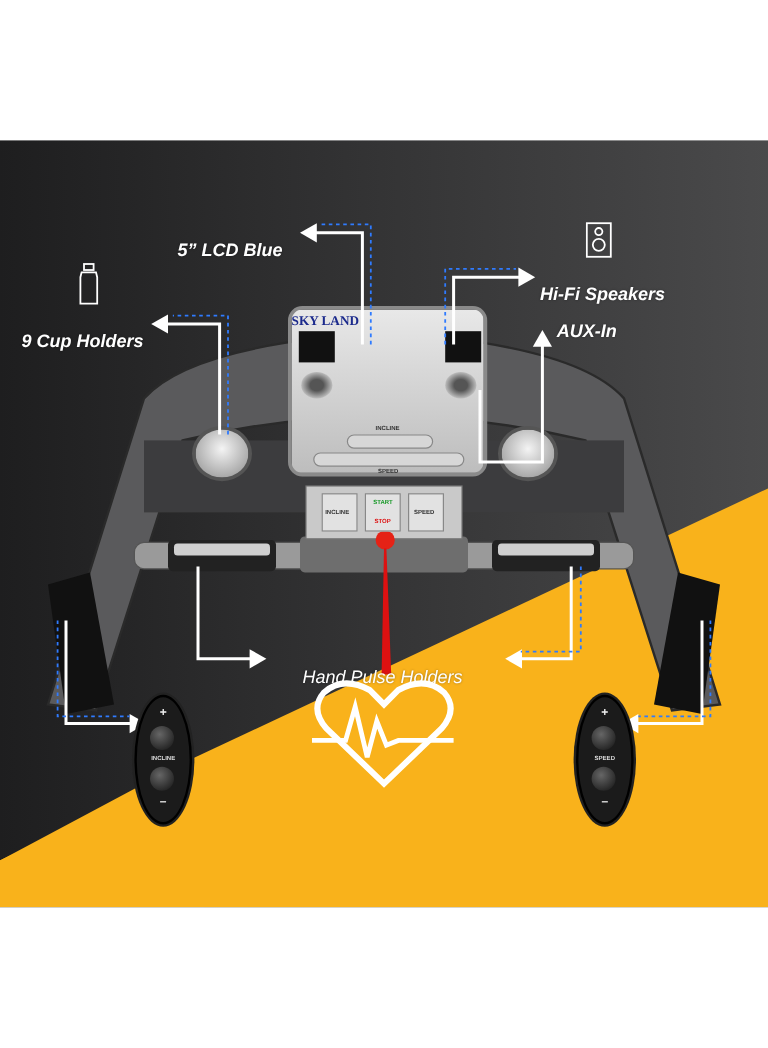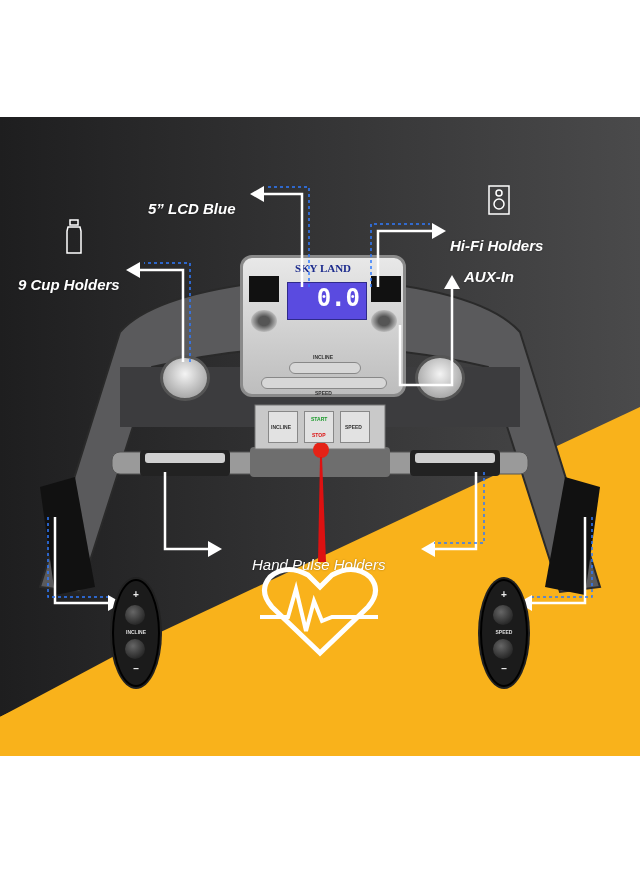--- a/index.html
+++ b/index.html
@@ -7,21 +7,21 @@
   .scene{position:absolute;left:0;top:117px;width:640px;height:639px;overflow:hidden;
     background:linear-gradient(90deg,#1e1e1f 0%,#323233 45%,#4a4a4b 100%);}
   .yellow{position:absolute;left:0;top:0;width:640px;height:639px;}
   .label{position:absolute;color:#fff;font-style:italic;font-size:15px;font-weight:bold;white-space:nowrap;
     text-shadow:0 0 2px rgba(0,0,0,.4);margin-top:16px;}
   .abs{position:absolute;}
   .console{position:absolute;left:240px;top:138px;width:166px;height:142px;border-radius:12px;
     background:linear-gradient(180deg,#e8e8e8,#bdbdbd);border:3px solid #8a8a8a;box-sizing:border-box;}
   .lcd{position:absolute;left:44px;top:24px;width:78px;height:36px;background:#5a4be0;border:1px solid #2f2a8a;}
   .lcd .big{position:absolute;right:6px;top:1px;color:#fff;font-size:24px;font-family:"DejaVu Sans Mono",monospace;font-weight:bold;}
-  .brand{position:absolute;left:0;width:100%;top:4px;text-align:center;color:#1b2a8c;font-size:11px;font-weight:bold;font-family:"Liberation Serif",serif;}
+  .brand{position:absolute;left:0;width:100%;top:4px;text-align:left;color:#1b2a8c;font-size:11px;font-weight:bold;font-family:"Liberation Serif",serif;}
   .pill{position:absolute;height:10px;border-radius:6px;background:#d7d7d7;border:1px solid #888;}
   .tiny{position:absolute;font-size:5px;color:#333;font-weight:bold;}
   .cup{position:absolute;width:44px;height:40px;border-radius:50%;background:radial-gradient(circle at 50% 40%,#f4f4f4,#8d8d8d);border:3px solid #555;}
   .remote{position:absolute;width:44px;height:104px;border-radius:50%;background:#1b1b1b;border:2px solid #000;box-shadow:0 0 0 2px #222;}
   .rbtn{position:absolute;left:11px;width:20px;height:20px;border-radius:50%;background:radial-gradient(circle at 40% 35%,#666,#111);}
   .rtxt{position:absolute;left:0;width:100%;text-align:center;color:#ddd;font-size:5px;font-weight:bold;}
   .rsign{position:absolute;left:0;width:100%;text-align:center;color:#eee;font-size:10px;font-weight:bold;}
 </style>
 </head>
 <body>
@@ -65,23 +65,20 @@
   </div>
   <div class="abs" style="left:340px;top:294px;width:28px;height:30px;background:#e2e2e2;border:1px solid #888">
     <div class="tiny" style="top:12px;left:4px">SPEED</div>
   </div>
 
   <div class="cup" style="left:160px;top:238px"></div>
   <div class="cup" style="left:415px;top:238px"></div>
 
   <div class="console">
     <div class="brand">SKY LAND</div>
-    <div class="lcd">
-      <div class="big">0.0</div>
-    </div>
     <div class="abs" style="left:6px;top:18px;width:30px;height:26px;background:#111"></div>
     <div class="abs" style="left:128px;top:18px;width:30px;height:26px;background:#111"></div>
     <div class="abs" style="left:8px;top:52px;width:26px;height:22px;border-radius:50%;background:radial-gradient(#555 30%,#bbb 70%)"></div>
     <div class="abs" style="left:128px;top:52px;width:26px;height:22px;border-radius:50%;background:radial-gradient(#555 30%,#bbb 70%)"></div>
     <div class="tiny" style="left:70px;top:96px">INCLINE</div>
     <div class="pill" style="left:46px;top:104px;width:70px"></div>
     <div class="pill" style="left:18px;top:119px;width:124px"></div>
     <div class="tiny" style="left:72px;top:132px">SPEED</div>
   </div>
 
@@ -111,21 +108,21 @@
       <polyline points="190,245 190,146 144,146"></polyline>
       <polyline points="371,170 371,107 430,107"></polyline>
       <polyline points="48,400 48,480 108,480"></polyline>
       <polyline points="592,400 592,480 532,480"></polyline>
       <polyline points="484,355 484,426 434,426"></polyline>
     </g>
   </svg>
 
   <div class="label" style="left:148px;top:67px">5” LCD Blue</div>
   <div class="label" style="left:18px;top:143px">9 Cup Holders</div>
-  <div class="label" style="left:450px;top:104px">Hi-Fi Holders</div>
+  <div class="label" style="left:450px;top:104px">Hi-Fi Speakers</div>
   <div class="label" style="left:464px;top:135px">AUX-In</div>
   <div class="label" style="left:252px;top:423px;font-weight:normal">Hand Pulse Holders</div>
 
   <svg class="abs" style="left:64px;top:102px" width="20" height="36">
     <rect x="6" y="1" width="8" height="5" fill="none" stroke="#fff" stroke-width="1.5"></rect>
     <path d="M4,8 L16,8 L17,12 L17,34 L3,34 L3,12 Z" fill="none" stroke="#fff" stroke-width="1.5"></path>
   </svg>
 
   <svg class="abs" style="left:488px;top:68px" width="22" height="30">
     <rect x="1" y="1" width="20" height="28" fill="none" stroke="#fff" stroke-width="1.5"></rect>

